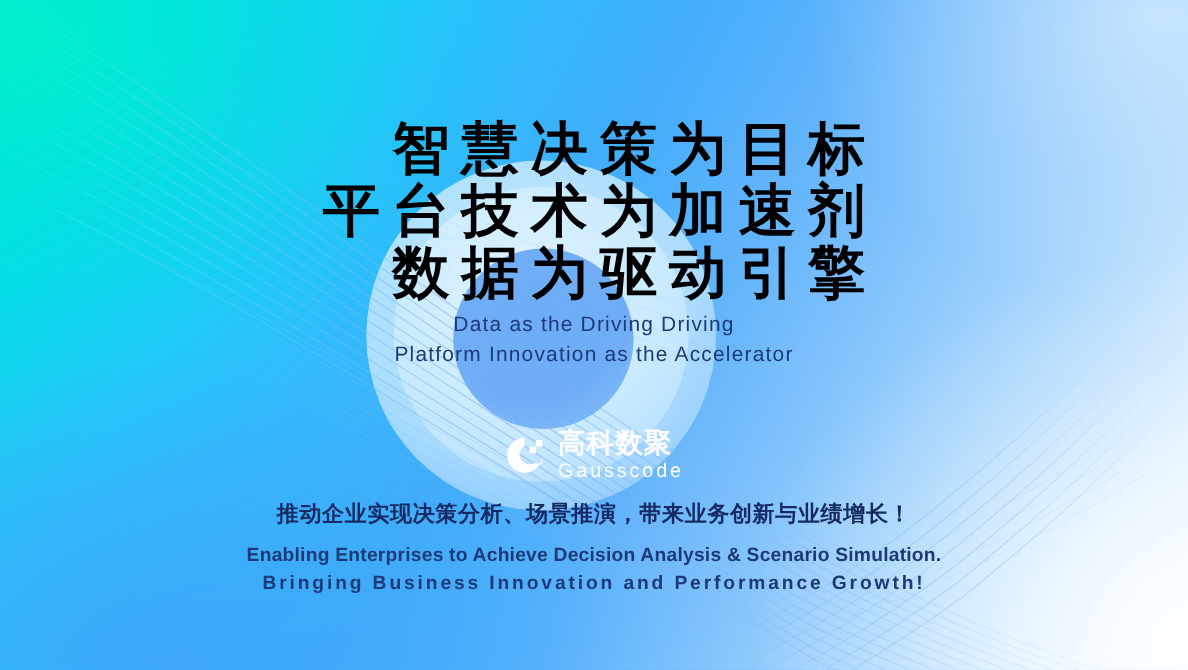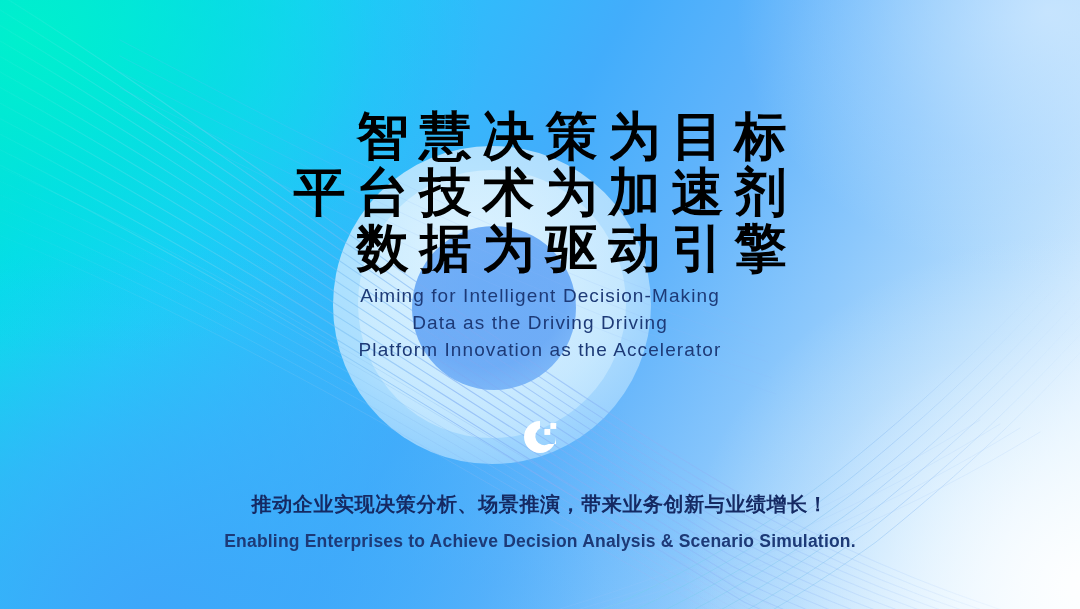--- a/index.html
+++ b/index.html
@@ -139,21 +139,21 @@
     color:#ffffff; font-size:25px; font-weight:700;
     letter-spacing:1px;
   }
   .logo-en {
     color:#ffffff; font-size:18px; font-weight:400;
     letter-spacing:2.6px; margin-top:3px;
   }
 
   
   .tagline-cn {
-    margin-top:35px;
+    margin-top:17px;
     color:#152a63;
     font-size:20px;
     font-weight:700;
     letter-spacing:0.6px;
     white-space:nowrap;
   }
   .tagline-en {
     margin-top:11px;
     text-align:center;
     color:#1d3a77;
@@ -263,40 +263,44 @@
 
   <div class="content">
 
     <div class="headline">
       <div class="hl-line">智慧决策为目标</div>
       <div class="hl-line">平台技术为加速剂</div>
       <div class="hl-line">数据为驱动引擎</div>
     </div>
 
     <div class="subhead">
-      <div class="sub-line">Aiming for Intelligent Decision-Making</div>
       <div class="sub-line">Data as the Driving Driving</div>
       <div class="sub-line">Platform Innovation as the Accelerator</div>
     </div>
 
     <div class="logo-block">
       <svg class="logo-mark" viewBox="0 0 40 40">
 
         <path d="M20 3.2
                  A16.8 16.8 0 1 0 36.8 20
                  L36.8 27.4
                  L29.0 27.4
                  A9.2 9.2 0 1 1 20 10.8
                  Z" fill="#ffffff"></path>
 
         <rect x="24.6" y="11.6" width="6.2" height="6.2" fill="#ffffff"></rect>
         <rect x="30.9" y="5.3" width="6.2" height="6.2" fill="#ffffff"></rect>
       </svg>
+      <div class="logo-words">
+        <span class="logo-cn">高科数聚</span>
+        <span class="logo-en">Gausscode</span>
+      </div>
     </div>
 
     <div class="tagline-cn">推动企业实现决策分析、场景推演，带来业务创新与业绩增长！</div>
 
     <div class="tagline-en">
       <div class="te-1">Enabling Enterprises to Achieve Decision Analysis &amp; Scenario Simulation.</div>
+      <div class="te-2">Bringing Business Innovation and Performance Growth!</div>
     </div>
 
   </div>
 </div>
 
 </body></html>

